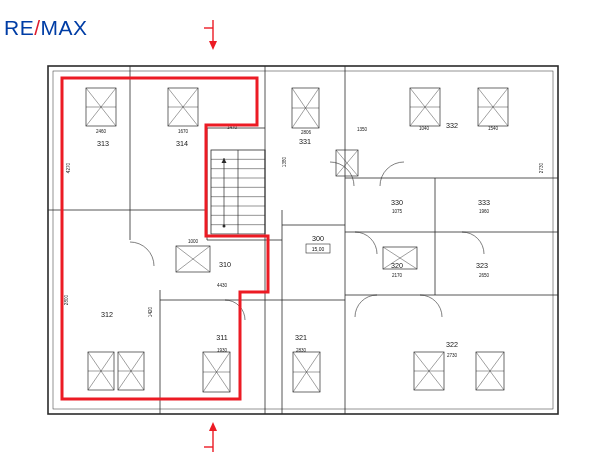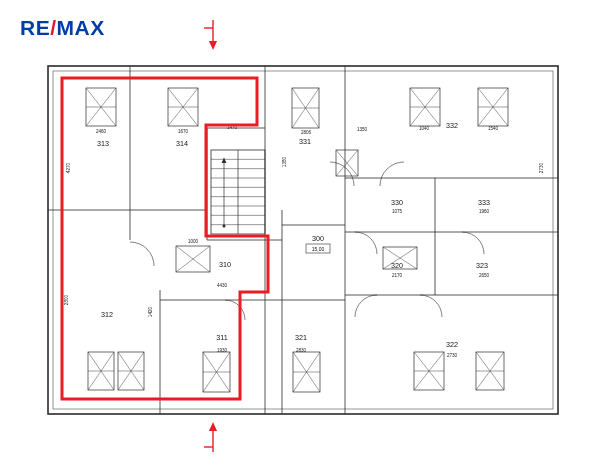--- a/index.html
+++ b/index.html
@@ -4,22 +4,22 @@
 <style>
   html,body{margin:0;padding:0;background:#ffffff;}
   .page{
     position:relative;
     width:607px;height:468px;
     background:#ffffff;
     font-family:"Liberation Sans", sans-serif;
     overflow:hidden;
   }
   .logo{
-    position:absolute;top:16px;left:20px;
-    font-weight:bold;font-size:21px;letter-spacing:0.5px;
+    position:absolute;top:16px;left:4px;
+    font-weight:normal;font-size:21px;letter-spacing:0.5px;
     font-family:"Liberation Sans", sans-serif;
     user-select:none;
   }
   .plan-svg{position:absolute;top:0;left:0;}
   text{font-family:"Liberation Sans", sans-serif;}
 </style>
 </head>
 <body>
 
 <div class="page">

